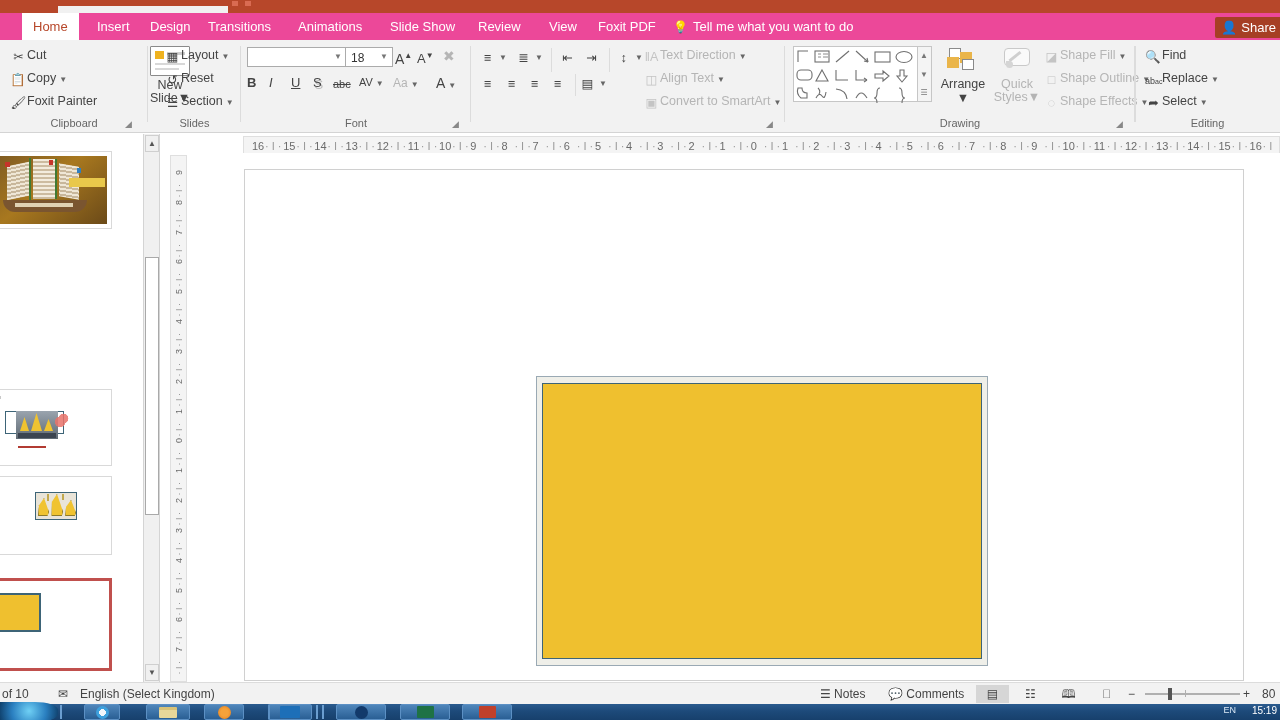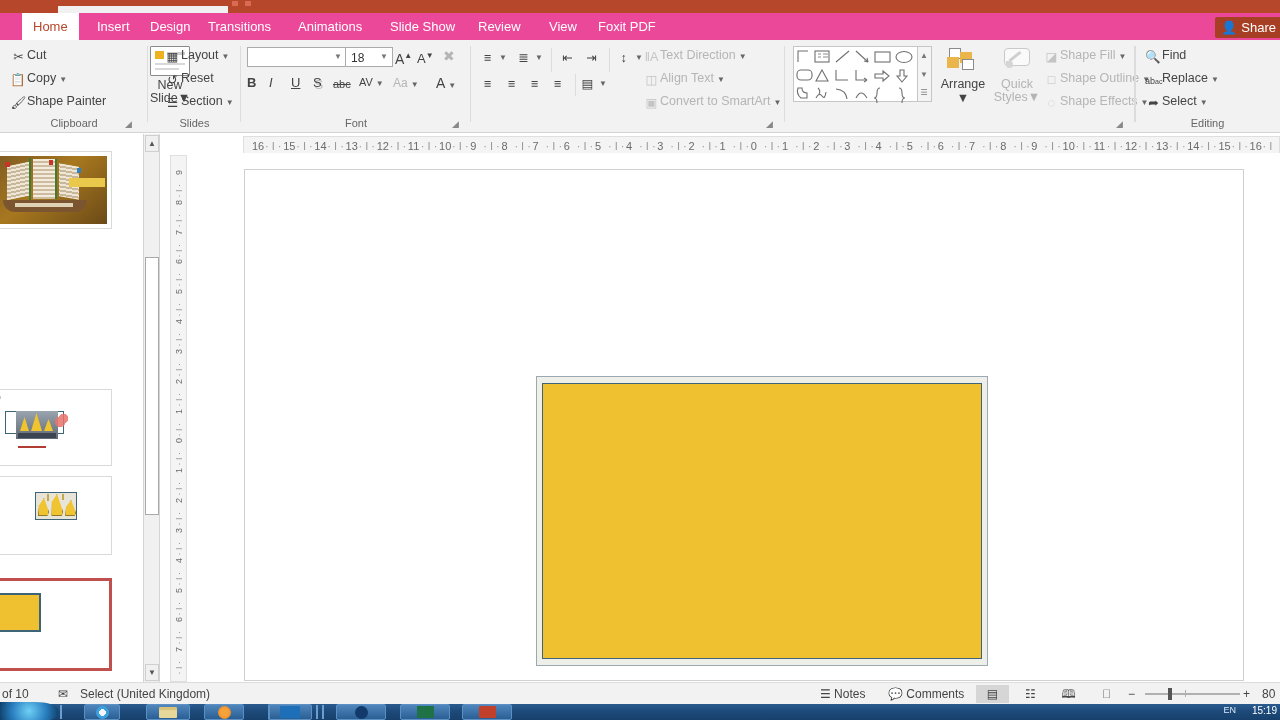--- a/index.html
+++ b/index.html
@@ -209,38 +209,41 @@
     <div class="tab active" style="left:22px;">Home</div>
     <div class="tab" style="left:86px;">Insert</div>
     <div class="tab" style="left:139px;">Design</div>
     <div class="tab" style="left:197px;">Transitions</div>
     <div class="tab" style="left:287px;">Animations</div>
     <div class="tab" style="left:379px;">Slide Show</div>
     <div class="tab" style="left:467px;">Review</div>
     <div class="tab" style="left:538px;">View</div>
     <div class="tab" style="left:587px;">Foxit PDF</div>
 
+    <div class="tellme" style="left:673px;">
+      <span class="bulb">💡</span><span>Tell me what you want to do</span>
+    </div>
 
     <div class="share-btn" style="right:-4px;">
       <span>👤</span>
       <span>Share</span>
     </div>
   </div>
 
   <div class="ribbon">
 
     <div class="group" style="left:0px; width:148px;">
       <div class="cmd" style="left:10px; top:5px;">
         <span class="ic">✂</span><span>Cut</span>
       </div>
       <div class="cmd" style="left:10px; top:28px;">
         <span class="ic">📋</span><span>Copy</span><span class="cv">▼</span>
       </div>
       <div class="cmd" style="left:10px; top:51px;">
-        <span class="ic">🖌</span><span>Shape Painter</span>
+        <span class="ic">🖌</span><span>Foxit Painter</span>
       </div>
       <div class="group-label">Clipboard</div>
       <div class="dlg" style="right:14px;">◢</div>
       <div class="group-sep" style="right:0;"></div>
     </div>
 
     <div class="group" style="left:148px; width:93px;">
       <div class="bigbtn" style="left:-8px; top:6px; width:60px;">
         <div style="width:40px;height:30px;margin:0 auto 3px auto;border:1.5px solid #8a8a8a;border-radius:1px;position:relative;background:#fff;">
           <div style="position:absolute;left:4px;top:4px;width:9px;height:8px;background:#efb21f;"></div>
@@ -425,20 +428,21 @@
       <div class="cmd dim" style="left:258px; top:5px;">
         <span class="ic">◪</span><span>Shape Fill</span><span class="cv">▼</span>
       </div>
       <div class="cmd dim" style="left:258px; top:28px;">
         <span class="ic">□</span><span>Shape Outline</span><span class="cv">▼</span>
       </div>
       <div class="cmd dim" style="left:258px; top:51px;">
         <span class="ic">◌</span><span>Shape Effects</span><span class="cv">▼</span>
       </div>
 
+      <div class="group-label">Drawing</div>
       <div class="dlg" style="right:10px;">◢</div>
       <div class="group-sep" style="right:0;"></div>
     </div>
 
     <div class="group" style="left:1135px; width:145px;">
       <div class="cmd" style="left:10px; top:5px;">
         <span class="ic">🔍</span><span>Find</span>
       </div>
       <div class="cmd" style="left:10px; top:28px;">
         <span class="ic" style="font-size:9px;">ab<span style="font-size:7px;">ac</span></span><span>Replace</span><span class="cv">▼</span>
@@ -622,21 +626,21 @@
   <div class="canvas">
     <div class="slide">
       <div class="selframe"></div>
       <div class="shape-rect"></div>
     </div>
   </div>
 
   <div class="statusbar">
     <div class="sb" style="left:2px;">of 10</div>
     <div class="sb" style="left:58px;">✉</div>
-    <div class="sb" style="left:80px;">Select (United Kingdom)</div>
+    <div class="sb" style="left:80px;">English (Select Kingdom)</div>
 
     <div class="sb" style="left:820px;">
       <span>☰</span>
       <span>Notes</span>
     </div>
     <div class="sb" style="left:888px;">
       <span>💬</span>
       <span>Comments</span>
     </div>
 

